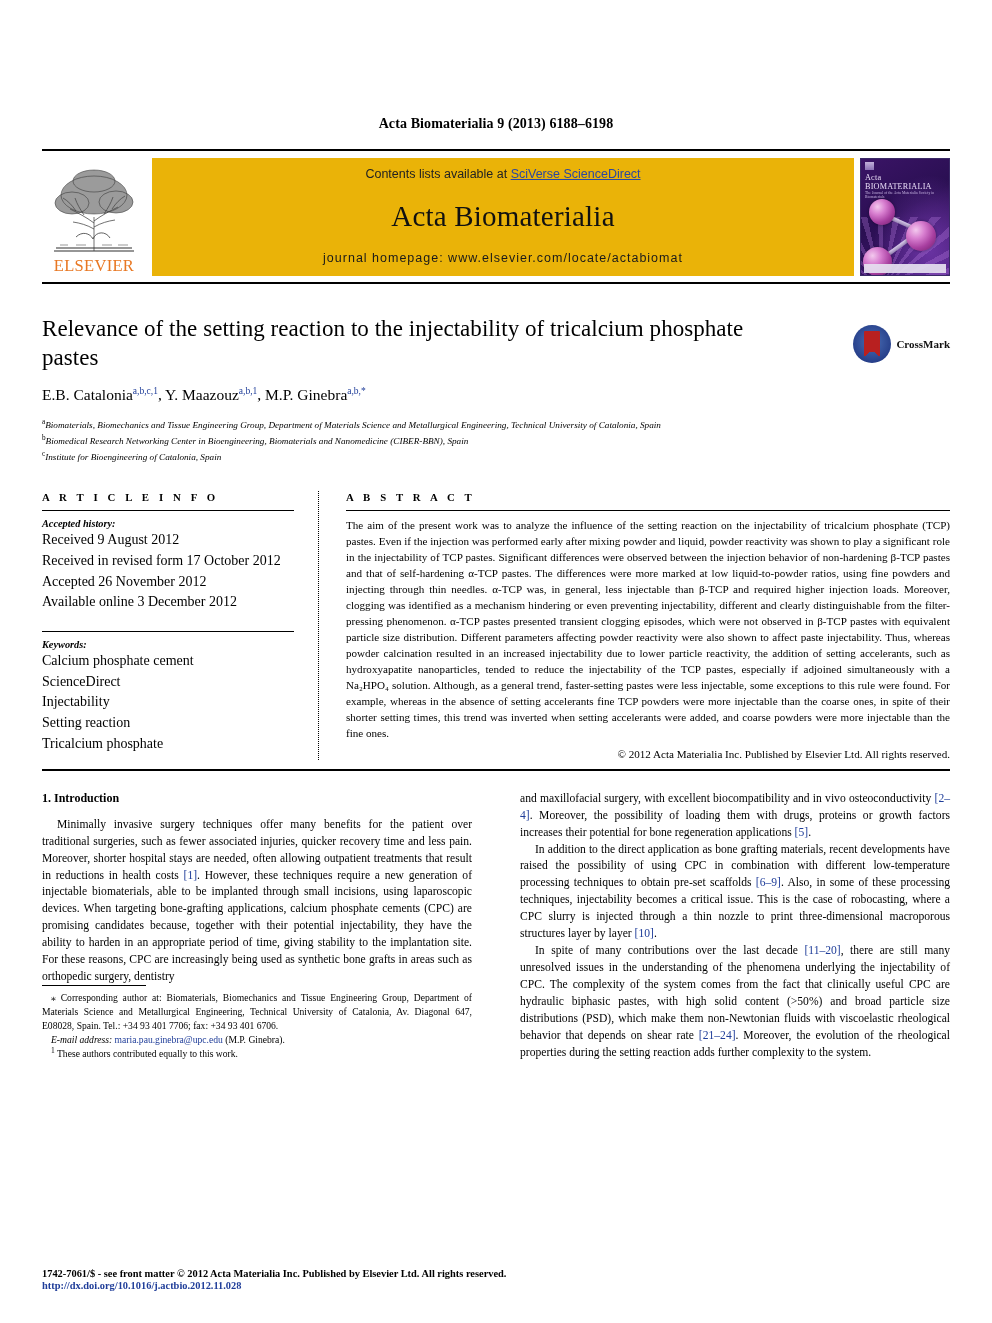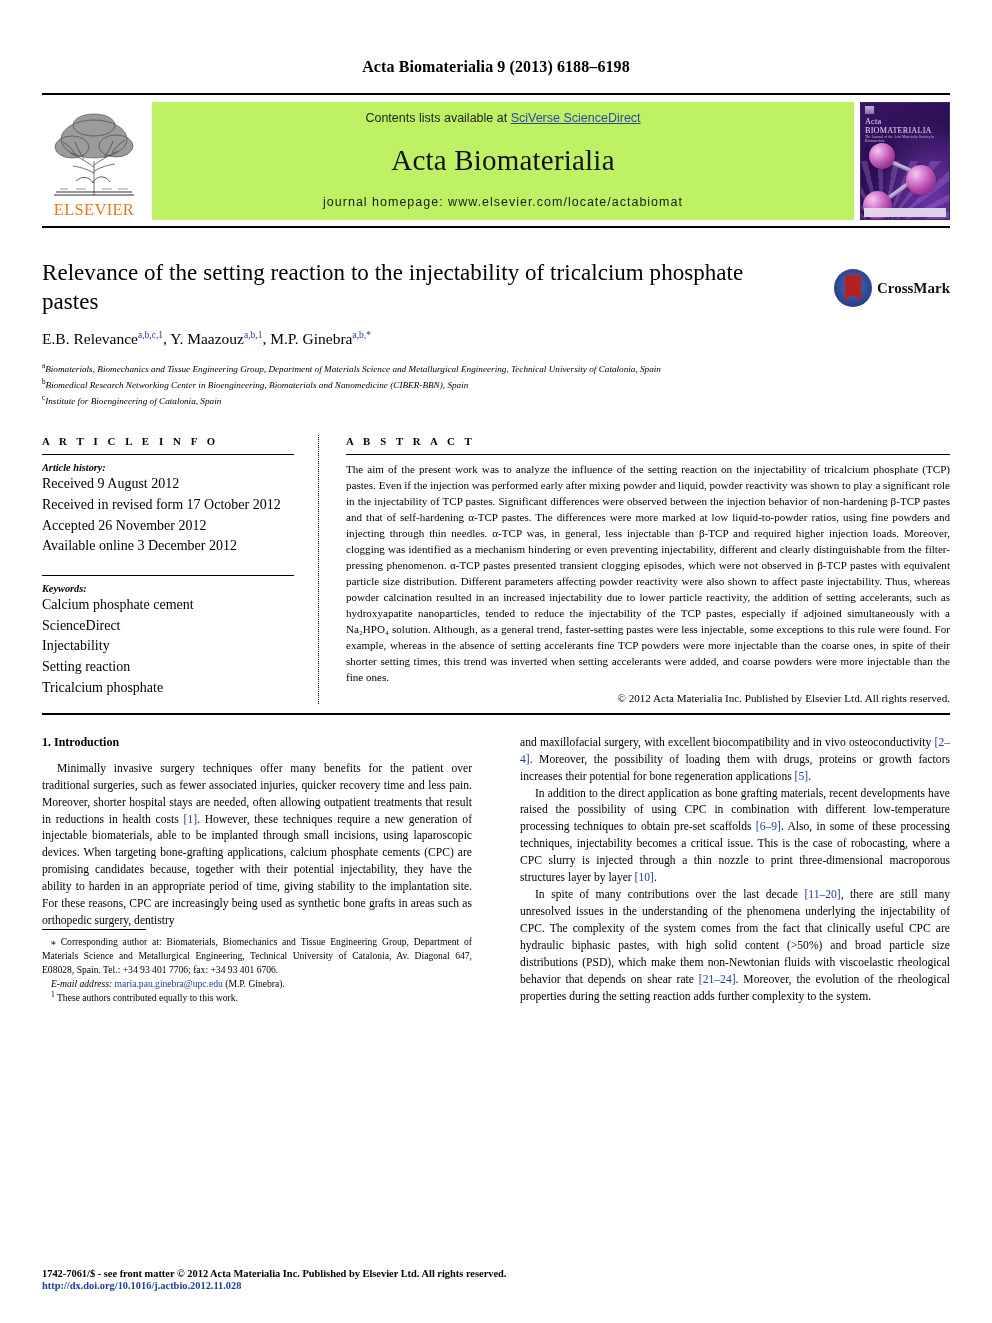--- a/index.html
+++ b/index.html
@@ -20,23 +20,23 @@
     position: relative;
     width: 992px;
     height: 1323px;
     box-sizing: border-box;
     padding: 0 42px;
   }
 
   
   .running-head {
     text-align: center;
-    font-size: 16px;
-    font-weight: bold;
-    padding-top: 58px;
+    font-size: 14px;
+    font-weight: bold;
+    padding-top: 116px;
     letter-spacing: 0.1px;
   }
 
   
   .banner-wrap {
     margin-top: 17px;
     border-top: 2.2px solid #000;
     padding-top: 7px;
   }
   .banner {
@@ -58,21 +58,21 @@
     font-family: "Liberation Serif", serif;
     font-size: 16.5px;
     letter-spacing: 0.3px;
     color: #e87722;
     font-weight: normal;
     margin-top: 1px;
     line-height: 1;
   }
   .banner-center {
     flex: 1 1 auto;
-    background: #bef264;
+    background: #eab308;
     display: flex;
     flex-direction: column;
     justify-content: space-between;
     align-items: center;
     padding: 9px 0 11px 0;
     margin: 0 6px 0 6px;
   }
   .contents-line {
     font-size: 12.5px;
     color: #222;
@@ -220,21 +220,21 @@
     border-radius: 1px 1px 0 0;
   }
   .crossmark-badge::after {
     content: "";
     position: absolute;
     left: 11px; top: 22px;
     width: 16px; height: 9px;
     background: radial-gradient(circle at 50% 120%, transparent 0 6px, #b82020 6px);
   }
   .crossmark-label {
-    font-size: 15px;
+    font-size: 11px;
     font-weight: bold;
     font-family: "Liberation Serif", serif;
     color: #111;
   }
 
   .authors {
     margin-top: 13px;
     font-size: 15.5px;
     font-family: "Liberation Serif", serif;
   }
@@ -461,35 +461,35 @@
     <div class="title-text">
       <h1 class="article-title">Relevance of the setting reaction to the injectability of tricalcium phosphate pastes</h1>
     </div>
     <div class="crossmark">
       <div class="crossmark-badge"></div>
       <div class="crossmark-label">CrossMark</div>
     </div>
   </div>
 
   <div class="authors">
-    <span><span>E.B. Relevance</span><sup>a,b,c,1</sup><span>, </span></span><span><span>Y. Maazouz</span><sup>a,b,1</sup><span>, </span></span><span><span>M.P. Ginebra</span><sup>a,b,*</sup></span>
+    <span><span>E.B. Catalonia</span><sup>a,b,c,1</sup><span>, </span></span><span><span>Y. Maazouz</span><sup>a,b,1</sup><span>, </span></span><span><span>M.P. Ginebra</span><sup>a,b,*</sup></span>
   </div>
 
   <div class="affiliations">
     <div><sup>a</sup><span>Biomaterials, Biomechanics and Tissue Engineering Group, Department of Materials Science and Metallurgical Engineering, Technical University of Catalonia, Spain</span></div>
     <div><sup>b</sup><span>Biomedical Research Networking Center in Bioengineering, Biomaterials and Nanomedicine (CIBER-BBN), Spain</span></div>
     <div><sup>c</sup><span>Institute for Bioengineering of Catalonia, Spain</span></div>
   </div>
 
   <div class="info-abstract">
 
     <div class="col-info">
       <div class="sec-head">A R T I C L E    I N F O</div>
       <div class="hrule-thin"></div>
-      <div class="hist-title">Article history:</div>
+      <div class="hist-title">Accepted history:</div>
       <div class="hist-list">
         <div>Received 9 August 2012</div>
         <div>Received in revised form 17 October 2012</div>
         <div>Accepted 26 November 2012</div>
         <div>Available online 3 December 2012</div>
       </div>
       <div class="kw-block">
         <div class="hrule-thin"></div>
         <div class="kw-title">Keywords:</div>
         <div class="kw-list">

